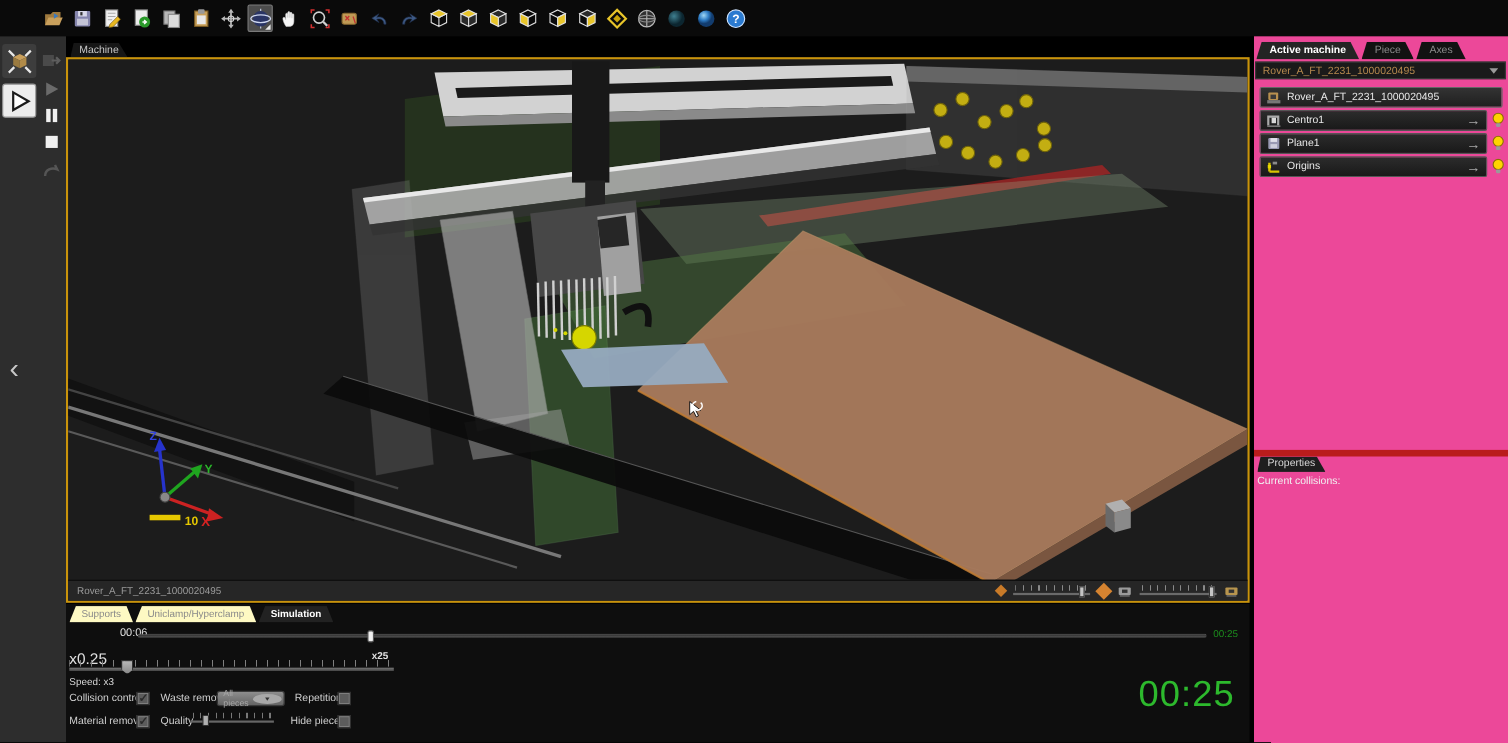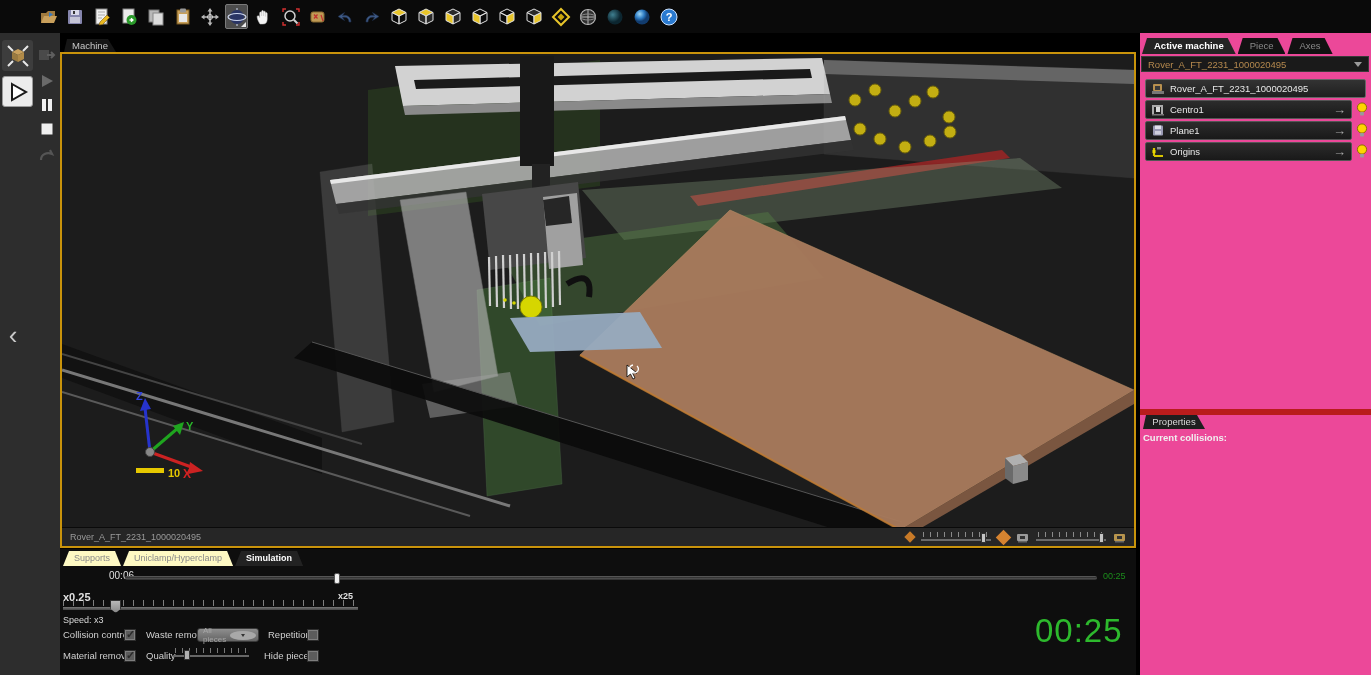--- a/index.html
+++ b/index.html
@@ -55,34 +55,34 @@
   .trow-wrap { display:flex; align-items:center; margin:2px 3px 2px 5px; gap:4px; }
   .trow { flex:1; height:19px; display:flex; align-items:center; gap:5px; padding:0 5px;
           background:linear-gradient(#2c2c2c,#191919); border:1px solid #555; border-radius:2px; }
   .trow.machine { background:linear-gradient(#333,#1f1f1f); border-color:#666; margin-right:2px; }
   .trow .lbl { color:#e8e8e8; font-size:9.5px; }
   .trow .arrow { margin-left:auto; color:#a8a8a8; font-weight:bold; font-size:13px; line-height:10px; }
   .bulb { width:12px; height:15px; flex:0 0 12px; }
   .rp-props { position:absolute; left:0; top:376px; width:231px; border-top:6px solid #b91c1c; }
   .props-tab { margin-left:3px; width:62px; height:14px; background:#1e1e1e; color:#d8d8d8; font-size:9.5px;
                text-align:center; line-height:14px; clip-path:polygon(0 100%, 3px 0, calc(100% - 8px) 0, 100% 100%); }
-  .collisions { color:#f0f0f0; font-size:9.5px; font-weight:bold; padding:3px 0 0 3px; }
+  .collisions { color:#f0f0f0; font-size:9.5px; font-weight:normal; padding:3px 0 0 3px; }
 
   
   .bpanel { position:absolute; left:60px; top:549px; width:1076px; height:126px; background:#0e0e0e; }
   .btabs { position:absolute; left:3px; top:2px; display:flex; gap:2px; }
   .btab { height:15px; line-height:15px; font-size:9px; padding:0 11px; color:#8a8a8a; background:#fef9c3;
           clip-path:polygon(0 100%, 6px 0, calc(100% - 6px) 0, 100% 100%); }
   .btab.active { color:#fff; background:#222; font-weight:bold; }
   .tl-time { position:absolute; left:5px; top:21px; color:#e0e0e0; font-size:10px;margin-left:44px; }
   .tl-total { position:absolute; left:1043px; top:22px; color:#1c8c1c; font-size:9px; }
   .tl-track { position:absolute; left:65px; top:27px; width:972px; height:4px; border-radius:2px;
               background:linear-gradient(#2a2a2a,#4a4a4a,#2a2a2a); border-top:1px solid #555; }
   .tl-handle { position:absolute; top:-4px; width:6px; height:11px; background:#f0f0f0; border:1px solid #555; border-radius:2px; }
-  .sp-min { position:absolute; left:3px; top:42px; color:#e0e0e0; font-size:11px; font-weight:bold;text-align:right; }
+  .sp-min { position:absolute; left:3px; top:42px; color:#e0e0e0; font-size:14px; font-weight:normal;text-align:right; }
   .sp-max { position:absolute; left:278px; top:42px; color:#e0e0e0; font-size:9px; font-weight:bold; }
   .sp-ticks { position:absolute; left:3px; top:51px; width:295px; height:6px;
               background:repeating-linear-gradient(90deg,#808080 0 1px,transparent 1px 10px); }
   .sp-track { position:absolute; left:3px; top:58px; width:295px; height:3px; background:linear-gradient(#777,#444); }
   .sp-handle { position:absolute; left:3px; top:51px; width:295px; height:13px; pointer-events:none; }
   .sp-handle i { position:absolute; top:0; width:11px; height:13px; background:linear-gradient(#b8b8b8,#8a8a8a);
                  border:1px solid #333; clip-path:polygon(0 0,100% 0,100% 65%,50% 100%,0 65%); }
   .sp-label { position:absolute; left:3px; top:66px; color:#d8d8d8; font-size:9px;text-align:right; }
   .opt-label { position:absolute; color:#d0d0d0; font-size:9.5px; }
   .cbx { position:absolute; width:12px; height:12px; background:#5c5c5c; border:1px solid #2e2e2e;

